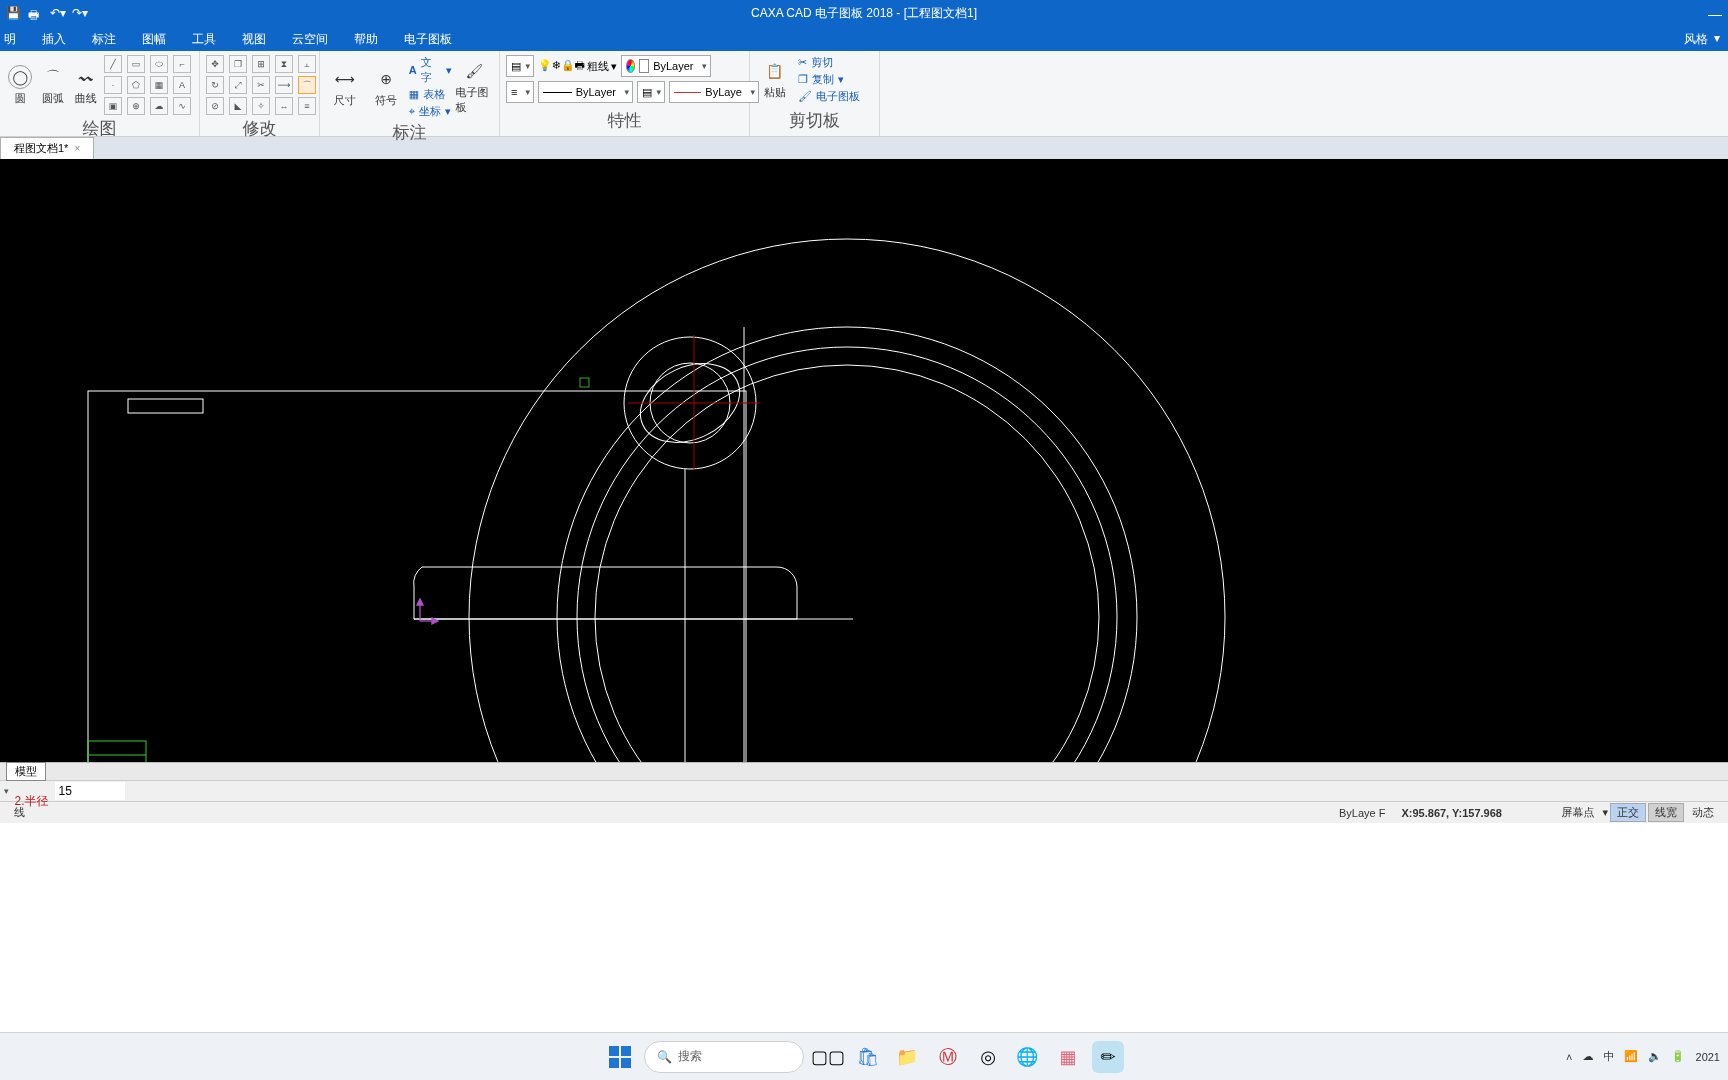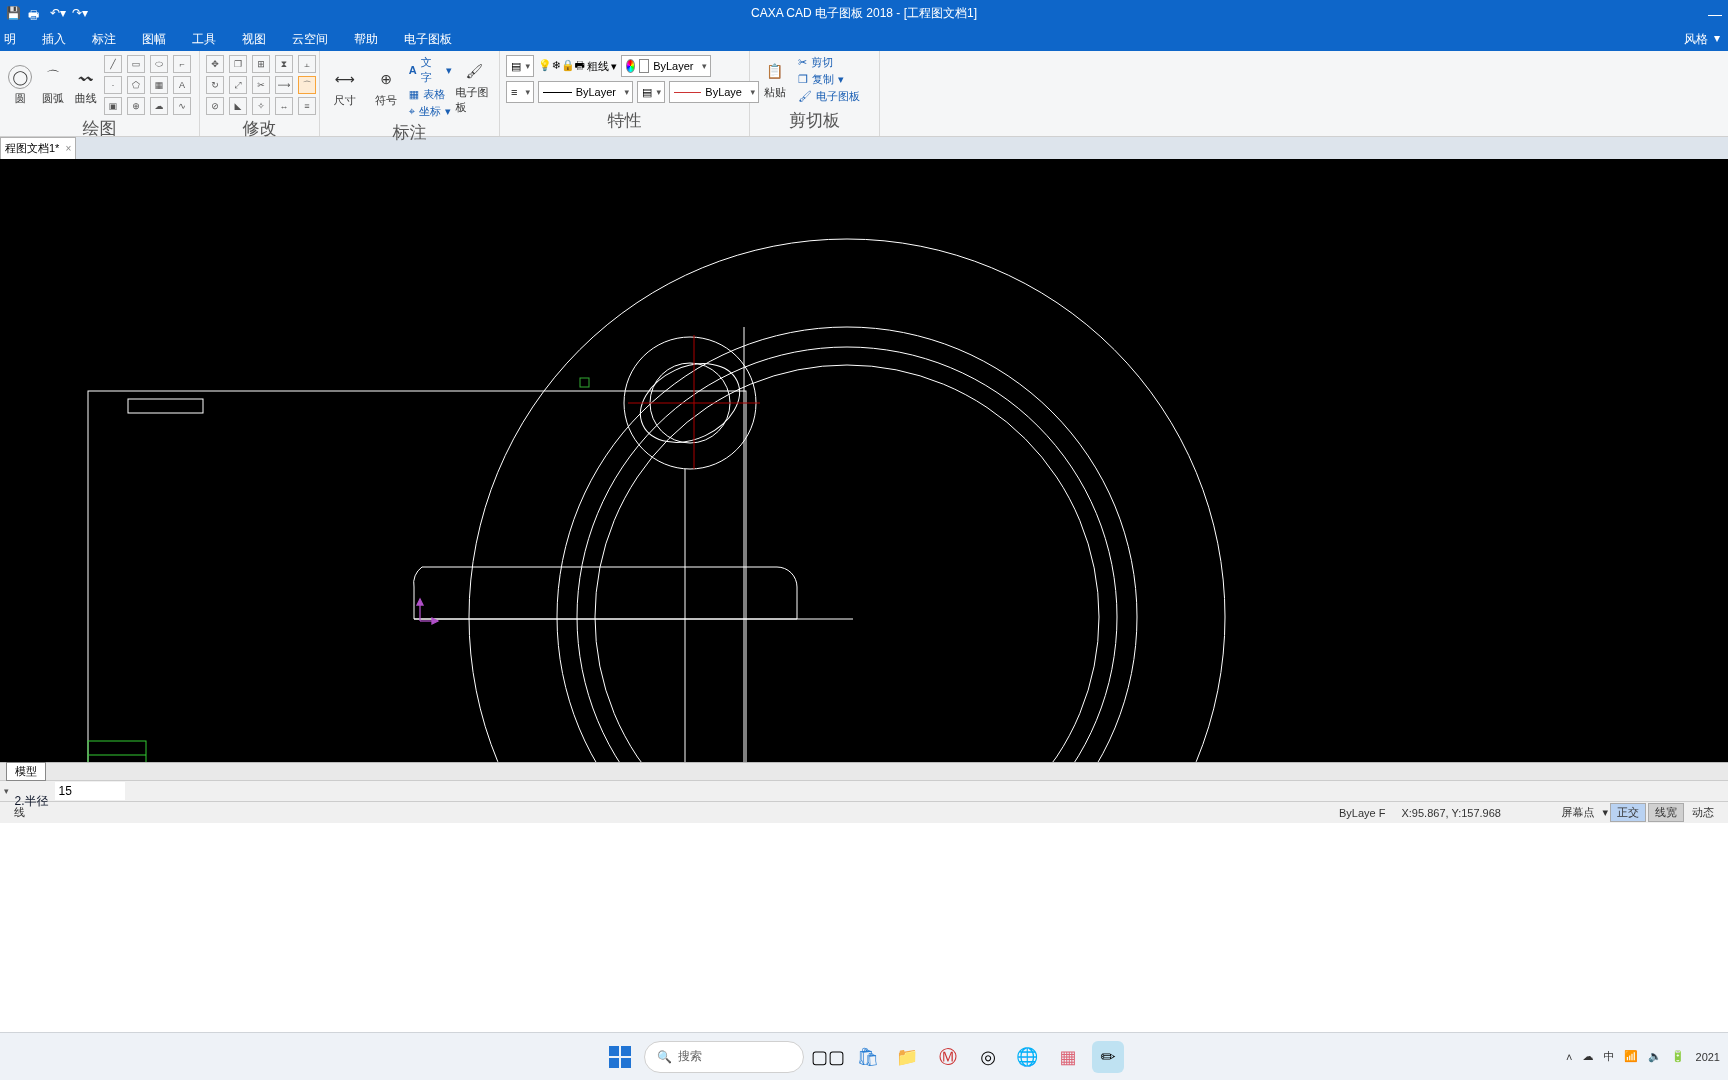--- a/index.html
+++ b/index.html
@@ -30,34 +30,34 @@
 .dropdown::after { content:"▾"; position:absolute; right:3px; font-size:9px; color:#555;}
 .colorswatch { width:14px; height:14px; display:inline-block; border:1px solid #888; margin-right:4px;}
 .lw-line { width:60px; height:1px; background:#000; margin-right:4px;}
 .textlink { font-size:11px; color:#1a5fb4; display:flex; align-items:center; gap:4px;}
 .icongrid { display:grid; grid-template-columns:repeat(5,20px); gap:3px;}
 .icongrid.g4 { grid-template-columns:repeat(4,20px);}
 .ig { width:18px; height:18px; border:1px solid #bbb; font-size:9px; display:flex; align-items:center; justify-content:center; color:#555;}
 
 
 .doctabs { height:22px; background:#dde4ec; display:flex; align-items:flex-end; font-size:11px;}
-.doctab { background:#fff; padding:3px 4px; border:1px solid #b0b0b0; border-bottom:none; display:flex; align-items:center; gap:6px;}
+.doctab { background:#fff; padding:3px 13px; border:1px solid #b0b0b0; border-bottom:none; display:flex; align-items:center; gap:6px;}
 .doctab .x { font-size:10px; color:#888;}
 
 
 .canvas { height:603px; background:#000; position:relative; overflow:hidden;}
 .canvas svg { position:absolute; top:0; left:0;}
 
 
 .sheettabs { height:18px; background:#e9e9e9; border-top:1px solid #bbb; display:flex; align-items:center; font-size:11px;}
 .sheettab { background:#fff; border:1px solid #888; padding:1px 8px; margin-left:6px;}
 
 
 .cmdrow { height:21px; background:#f0f0f0; border-top:1px solid #ccc; display:flex; align-items:center; font-size:12px; padding-left:4px; gap:6px;}
-.cmdrow .lbl { color:#0f172a;margin-top:20px;}
+.cmdrow .lbl { color:#b91c1c;margin-top:20px;}
 .cmdrow input { border:none; background:#fff; height:18px; width:70px; font-size:12px; padding:0 4px;}
 .cmdrow .dd { font-size:9px; color:#555;}
 
 
 .statusbar { height:22px; background:#f0f0f0; border-top:1px solid #ccc; display:flex; align-items:center; font-size:11px; color:#333; padding:0 6px;}
 .statusbar .spacer { flex:1;}
 .statusbar .seg { padding:0 8px;}
 .statusbar .toggle { background:#d0d0d0; border:1px solid #aaa; padding:1px 6px; margin-left:2px;}
 .statusbar .toggle.on { background:#b9d2f2;}
 
@@ -297,21 +297,21 @@
 <div class="cmdrow">
   <span class="dd">▾</span>
   <span class="lbl">2.半径</span>
   <input value="15" style="">
 </div>
 
 <div class="statusbar">
   <span class="seg">线</span>
   <div class="spacer"></div>
   <span class="seg">ByLaye F</span>
-  <span class="seg" style="width:160px;">X:95.867, Y:157.968</span>
+  <span class="seg" style="width:160px;font-weight:bold;">X:95.867, Y:157.968</span>
   <span class="seg">屏幕点</span>
   <span>▾</span>
   <span class="toggle on">正交</span>
   <span class="toggle">线宽</span>
   <span class="seg">动态</span>
 </div>
 
 <div class="taskbar">
   <div class="start">
       <div class="winlogo">

